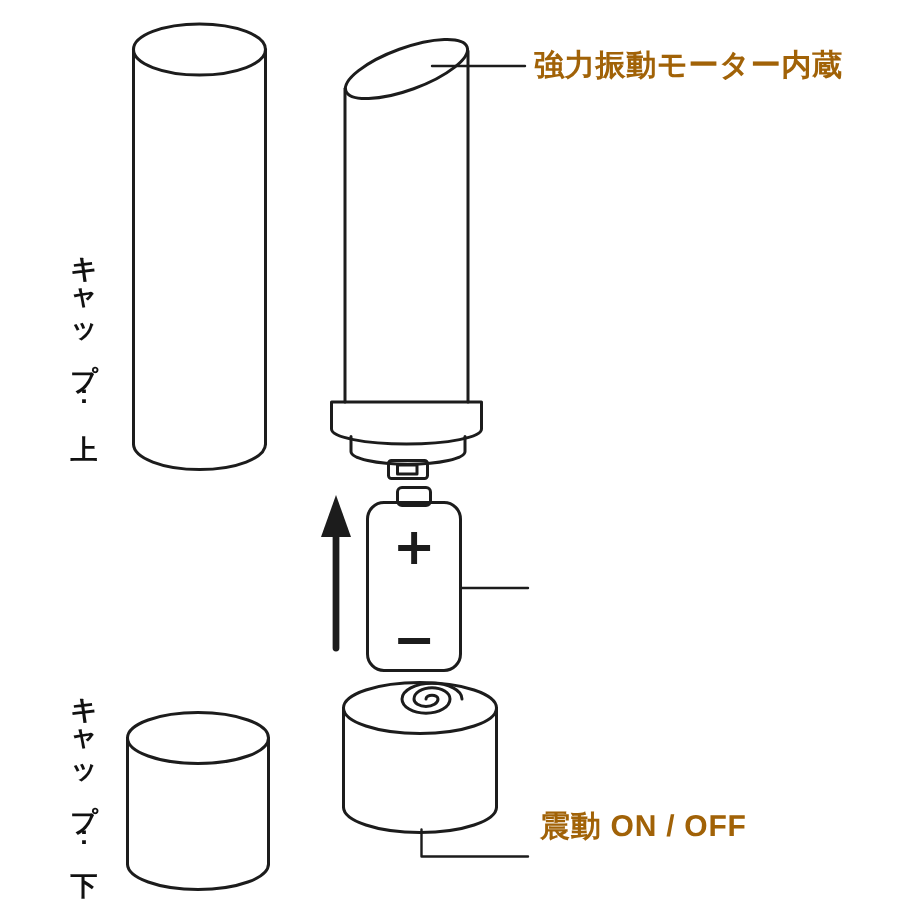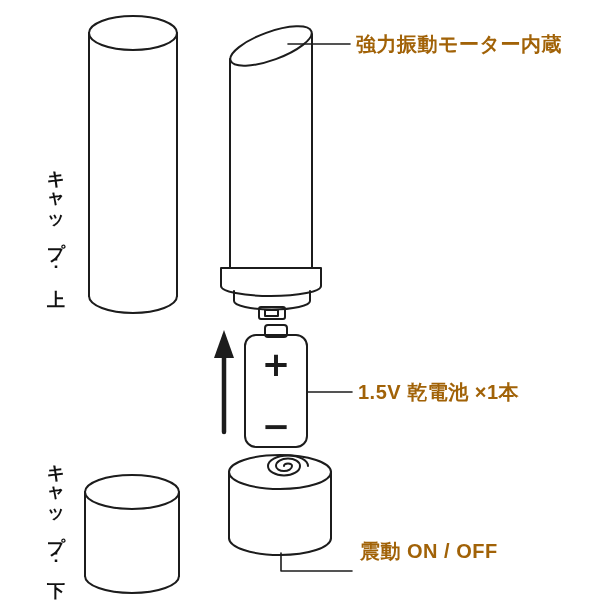--- a/index.html
+++ b/index.html
@@ -86,21 +86,20 @@
 
       <g stroke="none" fill="#1c1c1c">
         <text class="batt-sym" x="276" y="376" font-size="34" text-anchor="middle">+</text>
         <text class="batt-sym" x="276" y="438" font-size="34" text-anchor="middle">−</text>
       </g>
     </g>
   </svg>
 
   <div class="label" style="left:356px; top:33px;">強力振動モーター内蔵</div>
 
-  <div class="label" style="left:358px; top:381px;">1.5V 乾電池 ×1本</div>
 
   <div class="label" style="left:360px; top:540px;">震動 ON / OFF</div>
 
   <div class="vlabel" style="left:44px; top:158px;">キャップ:上</div>
 
   <div class="vlabel" style="left:44px; top:452px;">キャップ:下</div>
 
 </div>
 
 </body></html>

